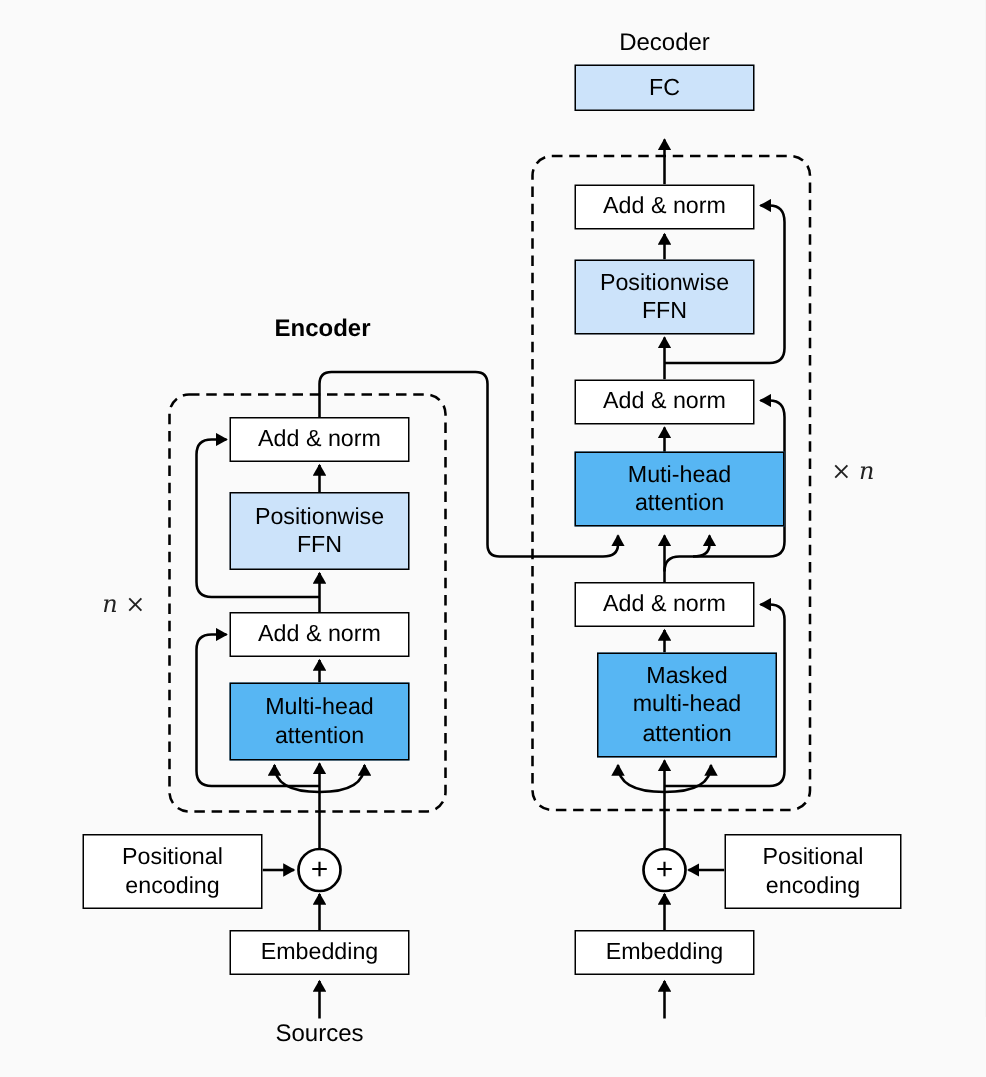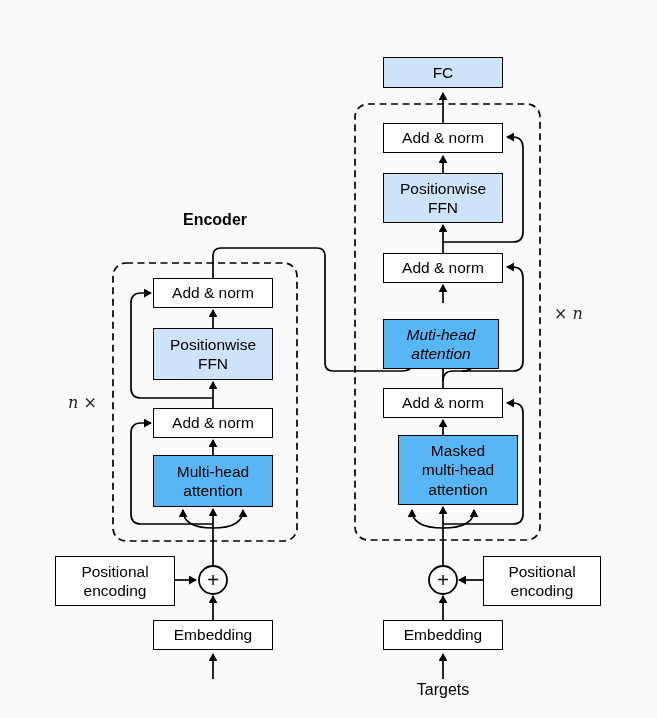--- a/index.html
+++ b/index.html
@@ -79,43 +79,44 @@
       <path d="M443 253 V225" marker-end="url(#ah)"></path>
       <path d="M443 242 H513 Q523 242 523 232 V148 Q523 137 513 137 H507" marker-end="url(#ah)"></path>
       <path d="M443 173 V156" marker-end="url(#ah)"></path>
       <path d="M443 123 V93" marker-end="url(#ah)"></path>
     </g>
 
     <circle cx="213" cy="580" r="14" fill="#fff" stroke="#000" stroke-width="1.8"></circle>
     <circle cx="443" cy="580" r="14" fill="#fff" stroke="#000" stroke-width="1.8"></circle>
   </svg>
 
+  <div class="title" style="left:383px;top:20px;width:120px;">Decoder</div>
   <div class="title" style="left:155px;top:211px;width:120px;font-weight:bold;">Encoder</div>
   <div class="repeat" style="left:55px;top:393px;width:55px;">n ×</div>
   <div class="repeat" style="left:541px;top:304px;width:55px;">× n</div>
-  <div class="title" style="left:388px;top:681px;width:110px;">Targets</div>
+  <div class="title" style="left:158px;top:681px;width:110px;">Sources</div>
 
-  <div class="box light" style="left:383px;top:57px;width:120px;height:31px;">
+  <div class="box light" style="left:383px;top:43px;width:120px;height:31px;">
     <span>FC</span>
   </div>
 
   <div class="box" style="left:383px;top:123px;width:120px;height:30px;">
     <span>Add &amp; norm</span>
   </div>
 
   <div class="box light" style="left:383px;top:173px;width:120px;height:50px;">
     <span>Positionwise</span>
     <span>FFN</span>
   </div>
 
   <div class="box" style="left:383px;top:253px;width:120px;height:30px;">
     <span>Add &amp; norm</span>
   </div>
 
-  <div class="box medium" style="left:383px;top:319px;width:116px;height:50px;font-style:italic;">
+  <div class="box medium" style="left:383px;top:301px;width:140px;height:50px;">
     <span>Muti-head</span>
     <span>attention</span>
   </div>
 
   <div class="box" style="left:383px;top:388px;width:120px;height:30px;">
     <span>Add &amp; norm</span>
   </div>
 
   <div class="box medium" style="left:398px;top:435px;width:120px;height:70px;">
     <span>Masked</span>

